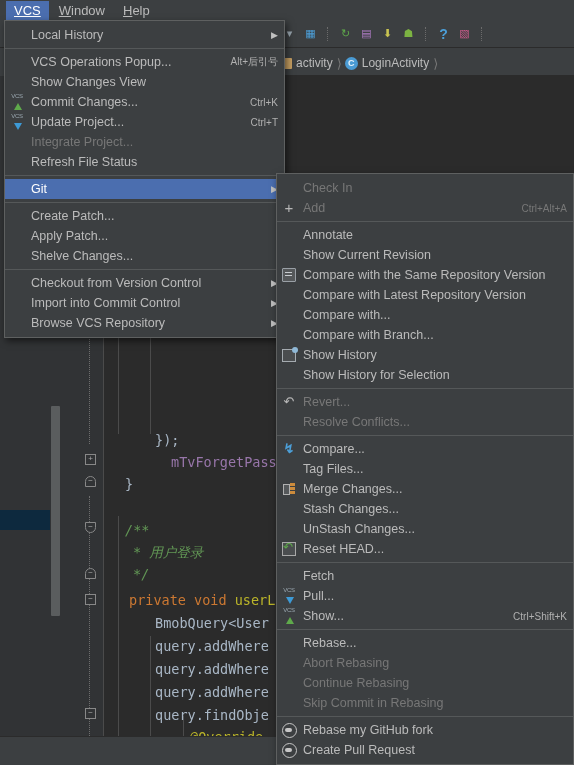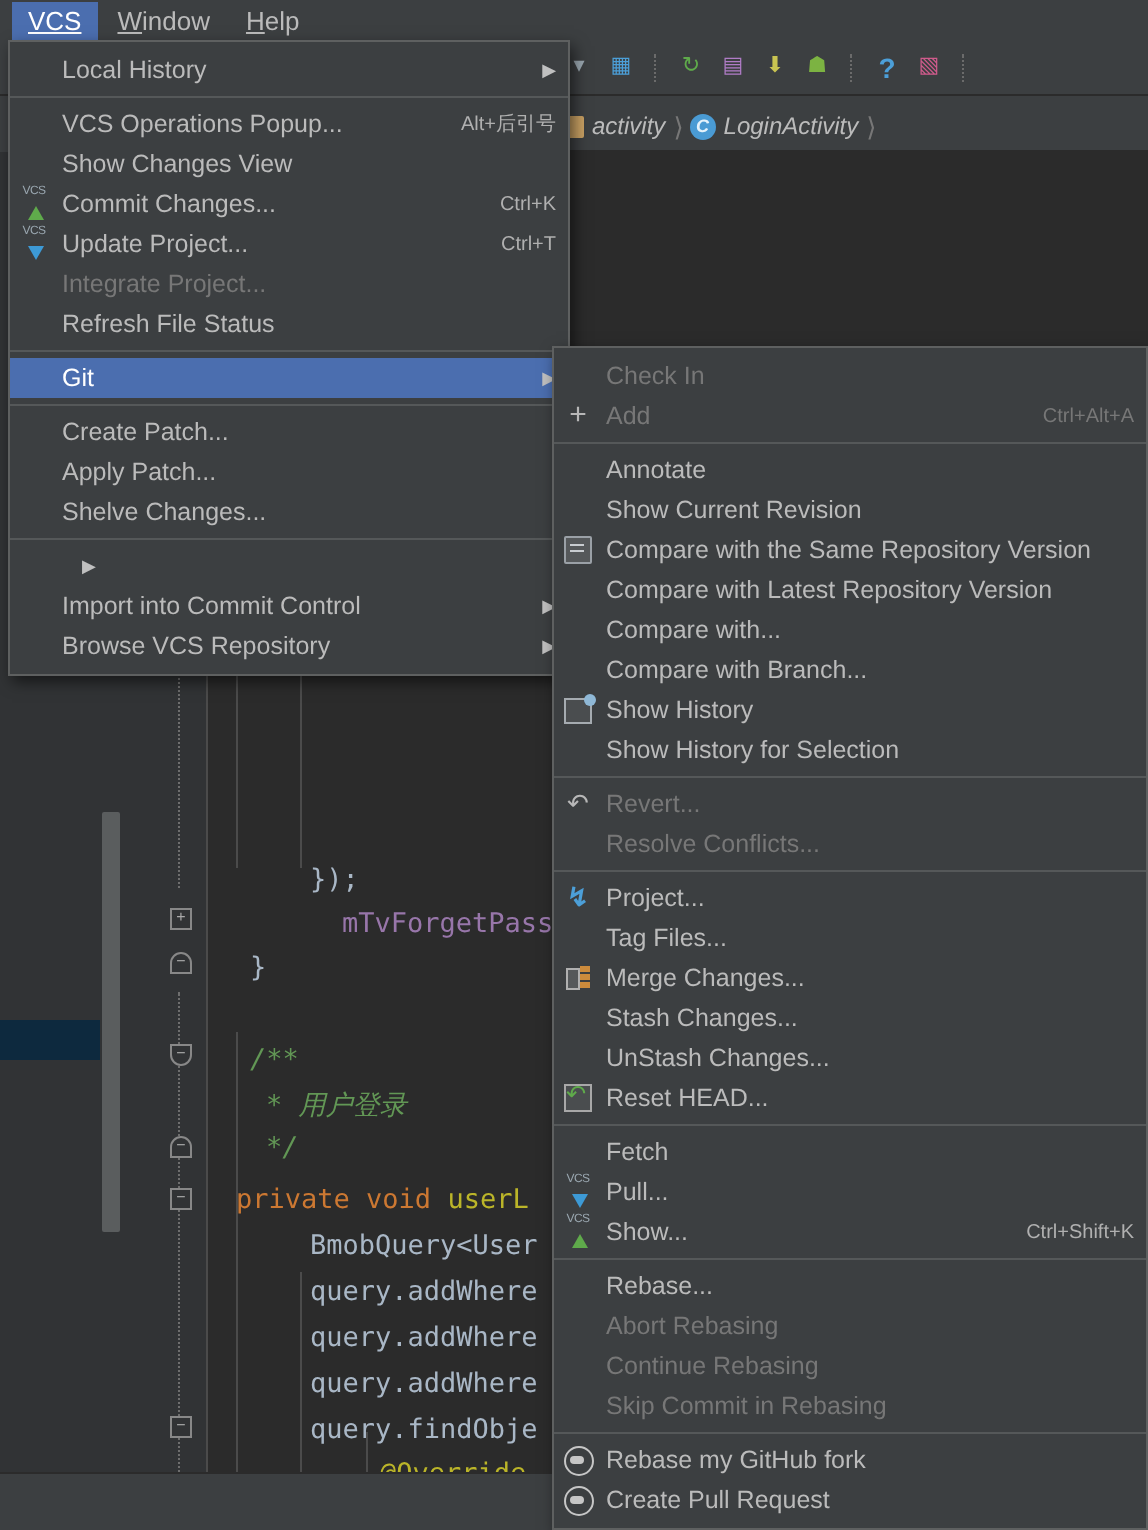--- a/index.html
+++ b/index.html
@@ -33,21 +33,21 @@
   }
 
   .breadcrumbbar {
     position: absolute; left: 283px; top: 51px; width: 291px; height: 24px;
     background: #3c3f41;
     border-bottom: 1px solid #2b2b2b;
     display: flex; align-items: center;
   }
   .crumb {
     display: flex; align-items: center; gap: 4px;
-    font-size: 12px; color: #bbbbbb; padding-right: 3px; font-style: italic;
+    font-size: 12px; color: #bbbbbb; padding-right: 3px;
   }
   .crumb-sep {
     color: #777; font-size: 13px; margin: 0 3px 0 1px;
   }
   .crumb-icon-folder {
     width: 9px; height: 11px; background: #c8a063; border-radius: 1px;
     display: inline-block;
   }
   .crumb-icon-class {
     width: 13px; height: 13px; border-radius: 50%;
@@ -265,21 +265,21 @@
 
     <div class="code-line orange" style="left:283px; top:96px;">urn;</div>
     <div class="code-line" style="left:283px; top:140px;"><span>assword = MD5.</span><span class="ital">strToMD5</span><span>(password);</span></div>
     <div class="code-line num" style="left:283px; top:332px;">startA</div>
     <div class="code-line" style="left:155px; top:356px;">});</div>
     <div class="code-line fld" style="left:171px; top:378px;">mTvForgetPassw</div>
     <div class="code-line" style="left:125px; top:400px;">}</div>
     <div class="code-line com" style="left:125px; top:446px;">/**</div>
     <div class="code-line com" style="left:133px; top:468px;">* 用户登录</div>
     <div class="code-line com" style="left:133px; top:490px;">*/</div>
-    <div class="code-line" style="left:118px; top:516px;"><span class="kw">private void</span><span class="ann"> <span>userL</span></span></div>
+    <div class="code-line" style="left:129px; top:516px;"><span class="kw">private void</span><span class="ann"> <span>userL</span></span></div>
     <div class="code-line" style="left:155px; top:539px;">BmobQuery&lt;User</div>
     <div class="code-line" style="left:155px; top:562px;">query.addWhere</div>
     <div class="code-line" style="left:155px; top:585px;">query.addWhere</div>
     <div class="code-line" style="left:155px; top:608px;">query.addWhere</div>
     <div class="code-line" style="left:155px; top:631px;">query.findObje</div>
     <div class="code-line ann" style="left:190px; top:653px;">@Override</div>
 
   </div>
 
   <div class="editor-hsplit"></div>
@@ -394,20 +394,21 @@
 
     <div class="mi">
       <span class="mi-icon"></span>
       <span class="mi-label">Shelve Changes...</span>
     </div>
 
     <div class="msep"></div>
 
     <div class="mi">
       <span class="mi-icon"></span>
+      <span class="mi-label">Checkout from Version Control</span>
       <span class="mi-arrow">▶</span>
     </div>
 
     <div class="mi">
       <span class="mi-icon"></span>
       <span class="mi-label">Import into Commit Control</span>
       <span class="mi-arrow">▶</span>
     </div>
 
     <div class="mi">
@@ -491,21 +492,21 @@
       <span class="mi-icon"></span>
       <span class="mi-label">Resolve Conflicts...</span>
     </div>
 
     <div class="msep"></div>
 
     <div class="mi">
       <span class="mi-icon">
           <span class="ic-branch">↯</span>
         </span>
-      <span class="mi-label">Project...</span>
+      <span class="mi-label">Compare...</span>
     </div>
 
     <div class="mi">
       <span class="mi-icon"></span>
       <span class="mi-label">Tag Files...</span>
     </div>
 
     <div class="mi">
       <span class="mi-icon">
           <span class="ic-merge"></span>

